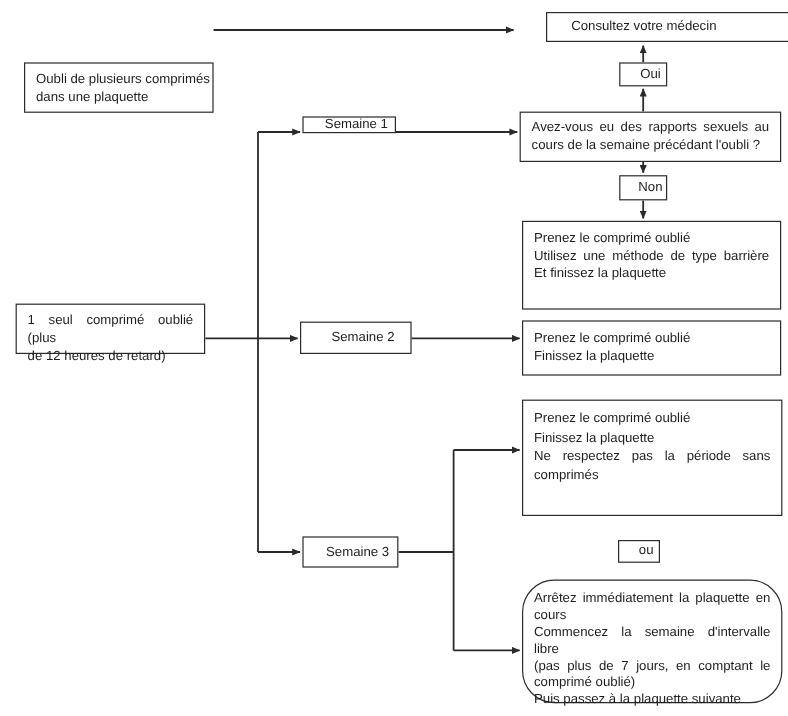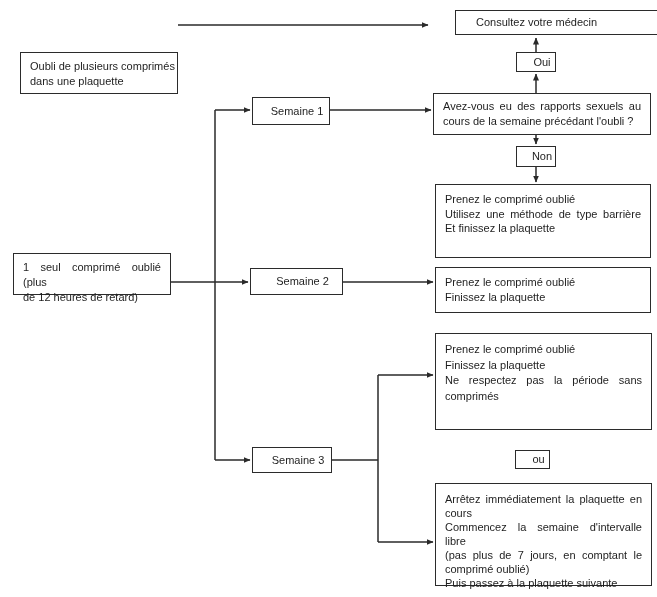--- a/index.html
+++ b/index.html
@@ -75,21 +75,21 @@
     <div class="line">Prenez le comprimé oublié</div>
     <div class="jl">Utilisez une méthode de type barrière</div>
     <div class="line">Et finissez la plaquette</div>
   </div>
 
   <div class="box pad" style="left:13px;top:253px;width:158px;height:42px;line-height:15px;">
     <div class="jl">1 seul comprimé oublié (plus</div>
     <div class="line">de 12 heures de retard)</div>
   </div>
 
-  <div class="box tag" style="left:252px;top:97px;width:78px;height:28px;">
+  <div class="box tag" style="left:252px;top:97px;width:78px;height:14px;">
     <span>Semaine 1</span>
   </div>
 
   <div class="box tag" style="left:250px;top:268px;width:93px;height:27px;">
     <span>Semaine 2</span>
   </div>
 
   <div class="box tag" style="left:252px;top:447px;width:80px;height:26px;">
     <span>Semaine 3</span>
   </div>
@@ -103,21 +103,21 @@
     <div class="line">Prenez le comprimé oublié</div>
     <div class="line">Finissez la plaquette</div>
     <div class="jl">Ne respectez pas la période sans</div>
     <div class="line">comprimés</div>
   </div>
 
   <div class="box tag" style="left:515px;top:450px;width:35px;height:19px;">
     <span>ou</span>
   </div>
 
-  <div class="box pad" style="left:435px;top:483px;width:217px;height:103px;line-height:14px;padding-top:8px;">
+  <div class="box pad" style="left:435px;top:483px;width:217px;height:103px;line-height:14px;padding-top:8px;border-radius:27px;">
     <div class="jl">Arrêtez immédiatement la plaquette en</div>
     <div class="line">cours</div>
     <div class="jl">Commencez la semaine d'intervalle libre</div>
     <div class="jl">(pas plus de 7 jours, en comptant le</div>
     <div class="line">comprimé oublié)</div>
     <div class="line">Puis passez à la plaquette suivante</div>
   </div>
 
 </div>
 

